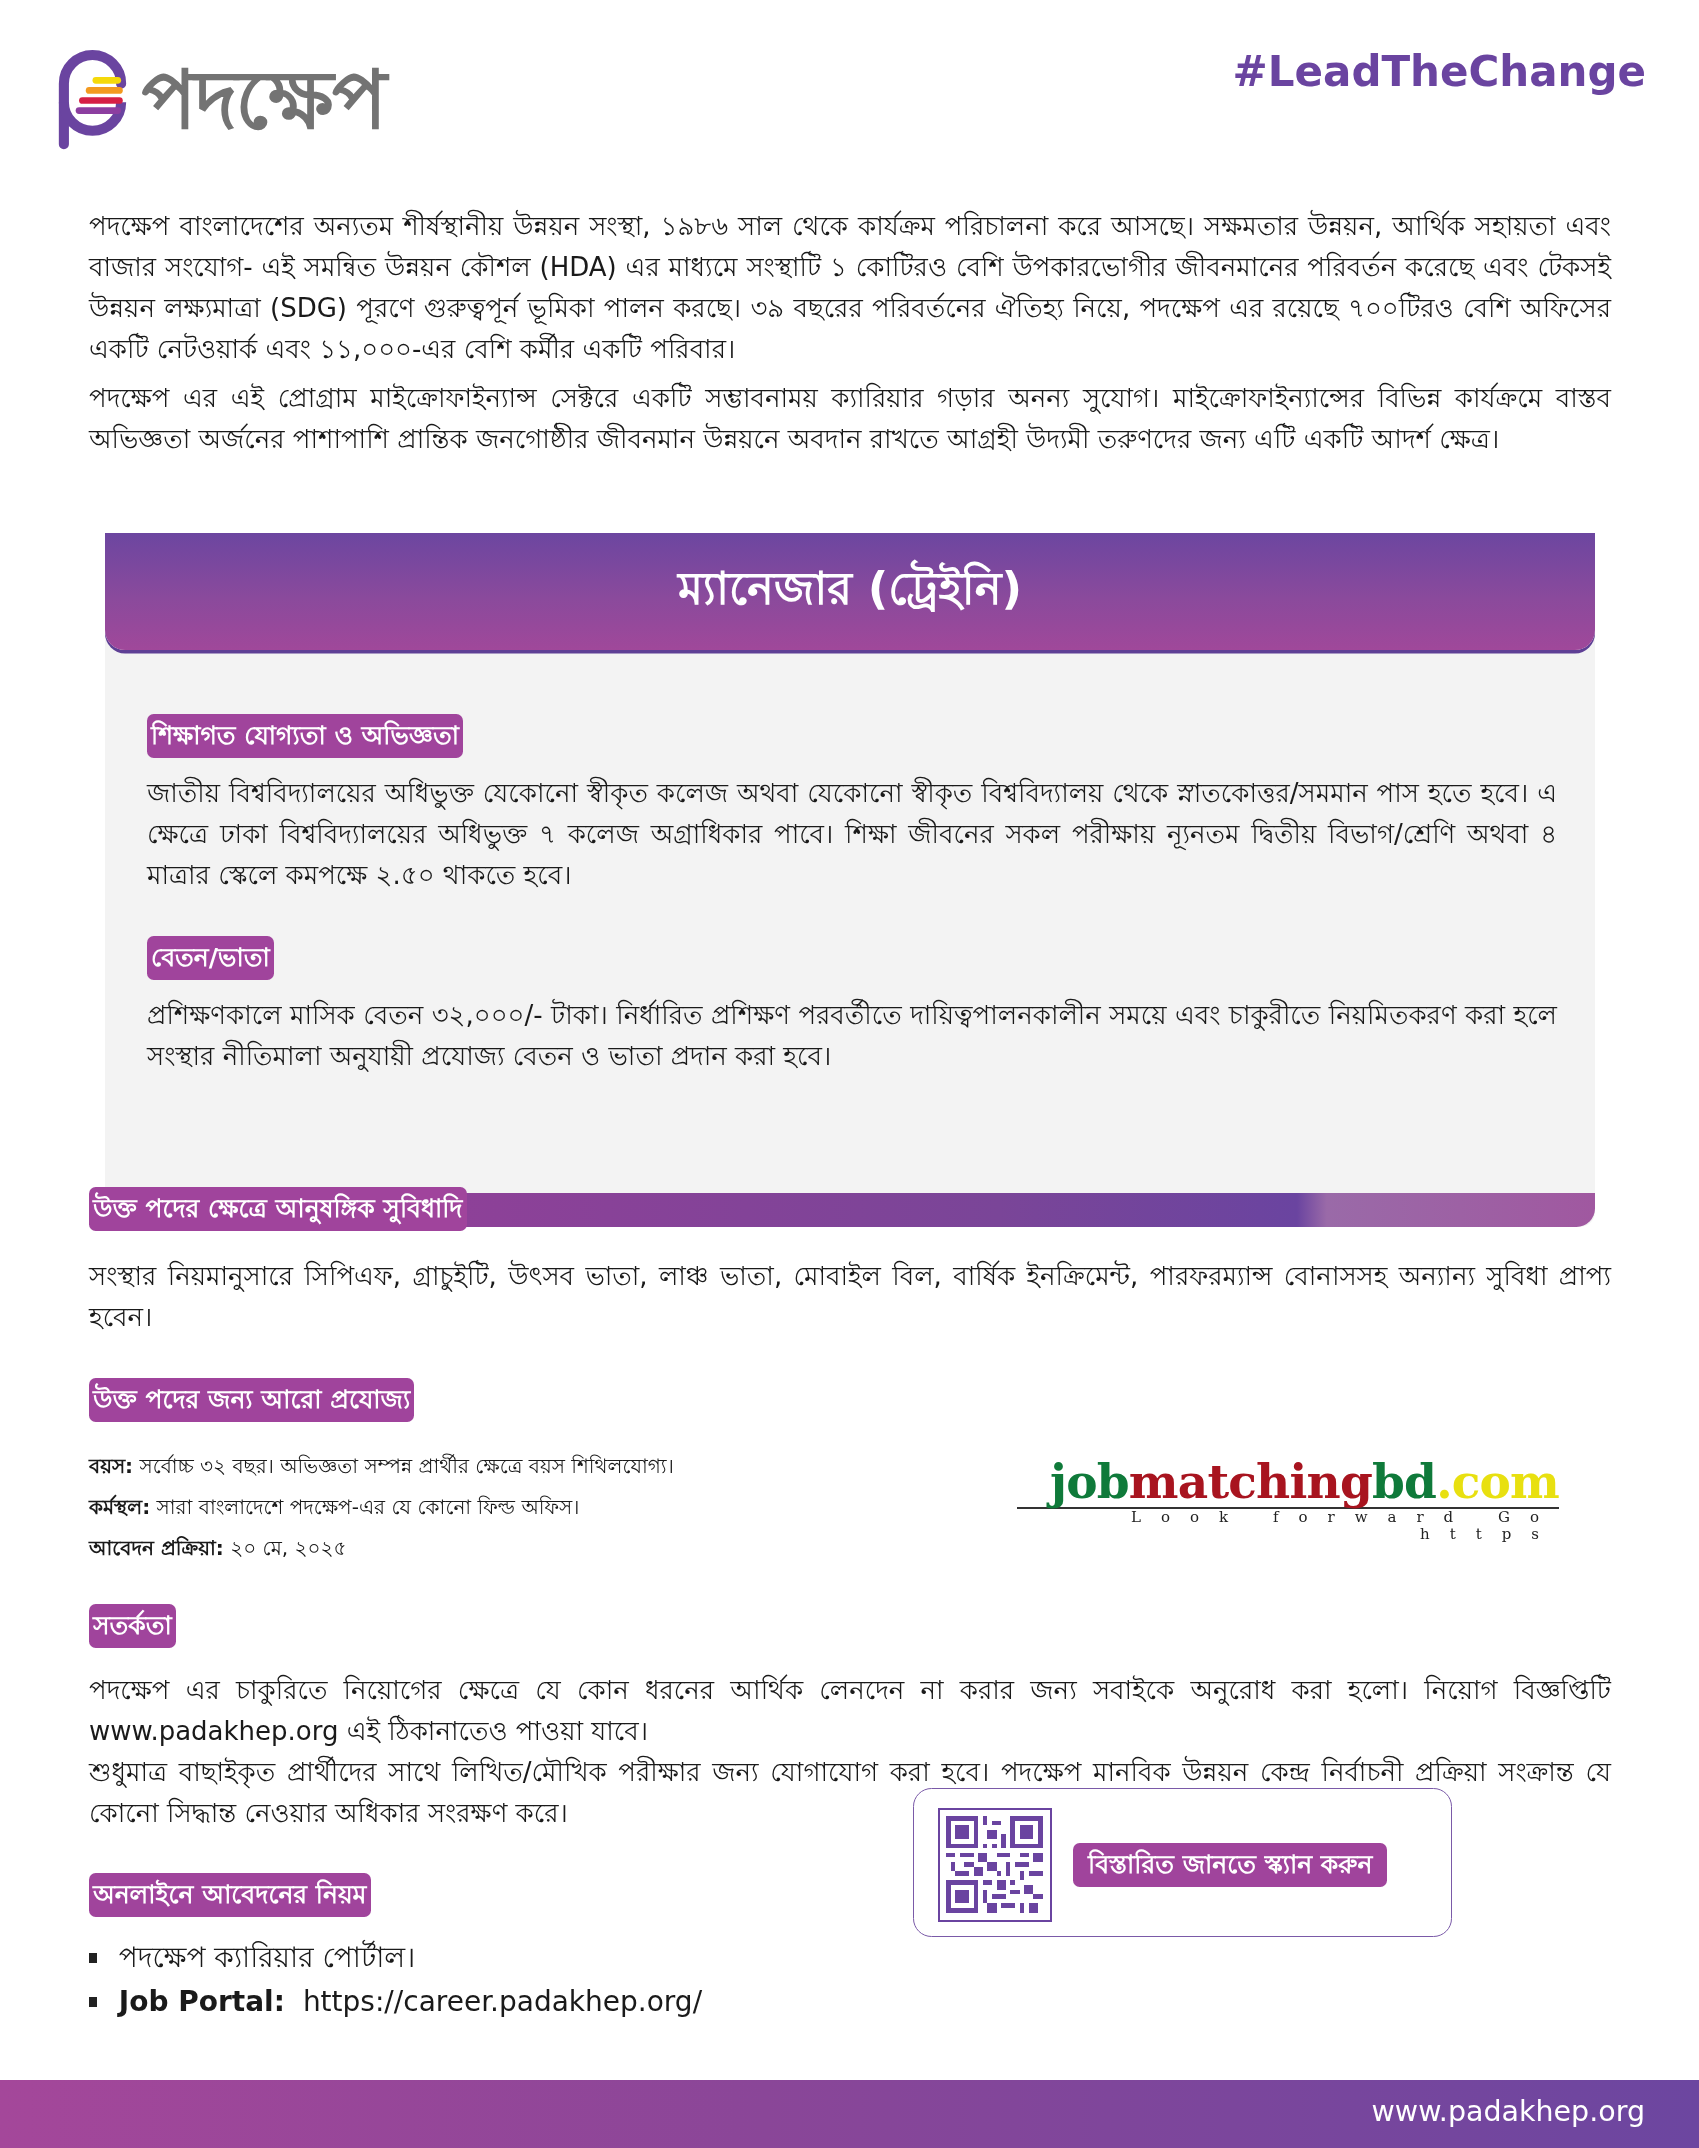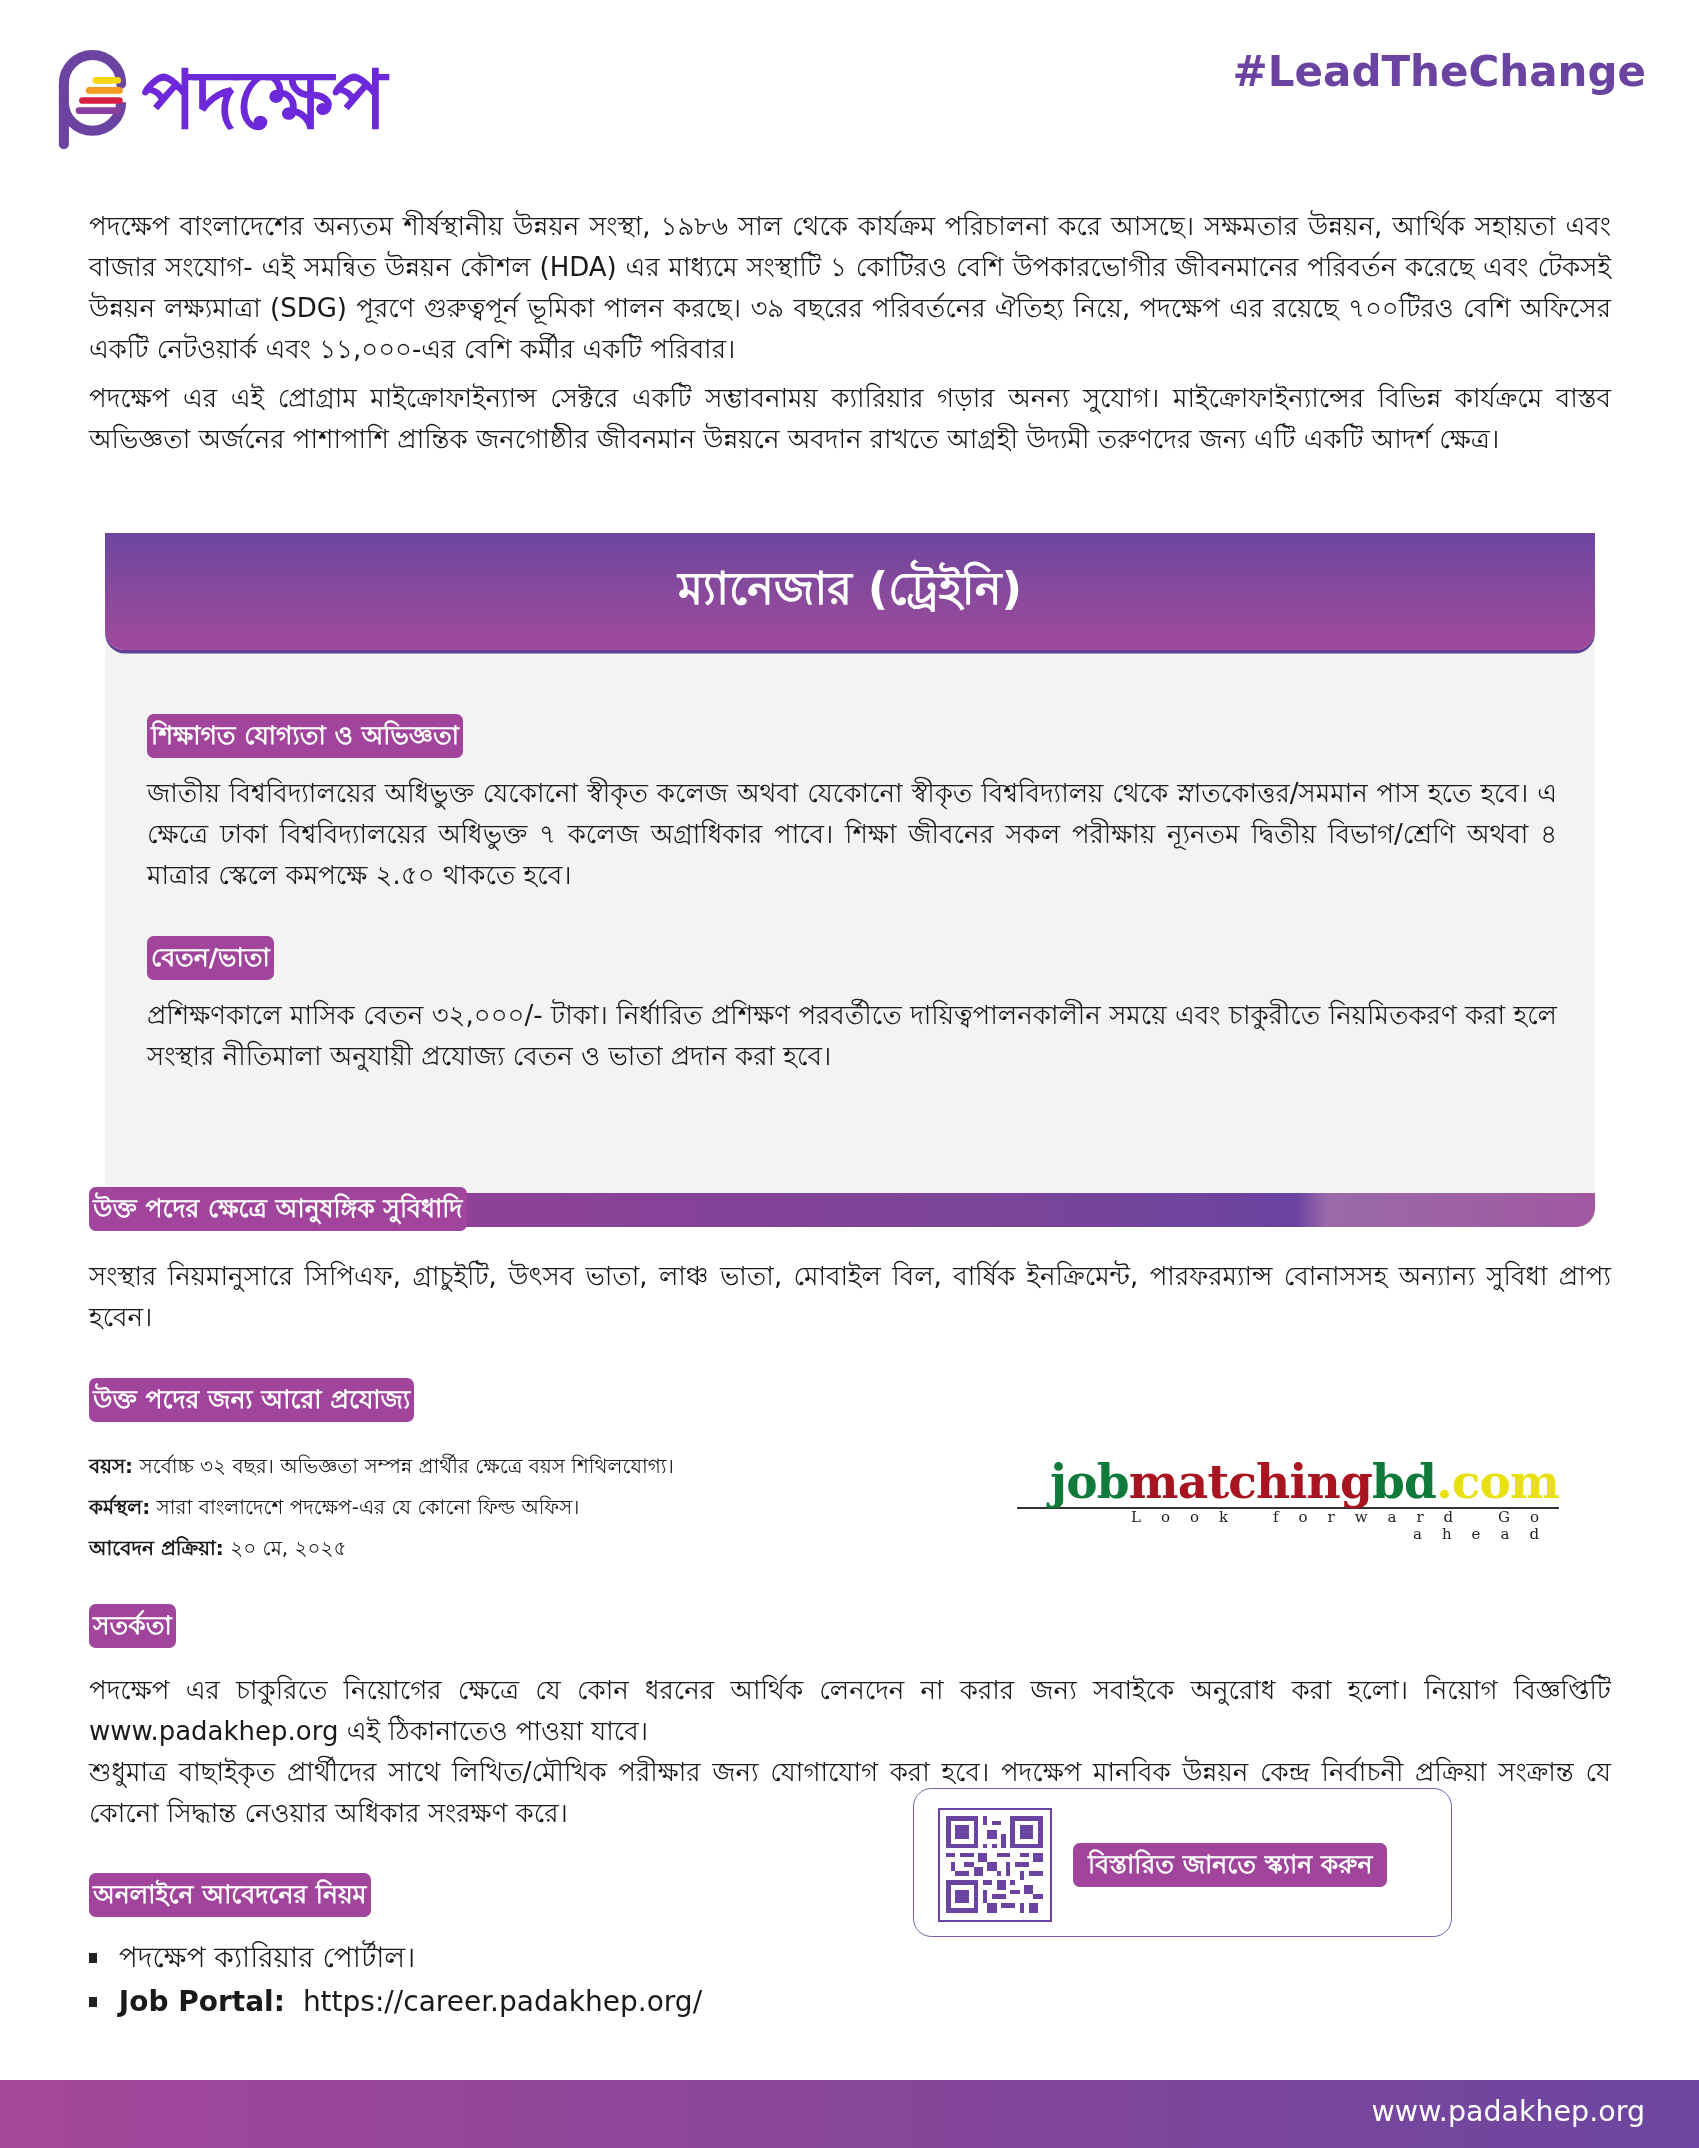--- a/index.html
+++ b/index.html
@@ -2,21 +2,21 @@
 <html style="font-size:13.4px"><head>
 <meta charset="utf-8">
 <style>
   * { box-sizing: border-box; margin: 0; padding: 0; }
   html, body { width: 1700px; height: 2148px; background: #ffffff; overflow: hidden; }
   body { position: relative; font-family: "DejaVu Sans", "Liberation Sans", sans-serif; color: #1a1a1a; }
 
   .header { position: absolute; left: 0; top: 0; width: 1700px; height: 168px; }
   .logo { position: absolute; left: 52px; top: 50px; display: flex; align-items: center; }
   .logo-mark { width: 81px; height: 101px; position: relative; }
-  .logo-text { font-size: 81px; font-weight: bold; color: #6d28d9; margin-left: 8.4px; line-height: 1; letter-spacing: -1.7px; }
+  .logo-text { font-size: 81px; font-weight: bold; color: #737373; margin-left: 8.4px; line-height: 1; letter-spacing: -1.7px; }
   .hashtag { position: absolute; right: 54px; top: 47px; font-size: 42px; font-weight: bold; color: #6a44a0; font-family: "DejaVu Sans", sans-serif; text-align: right; }
 
   .intro { position: absolute; left: 89px; top: 206px; width: 1522px; font-size: 26px; line-height: 41px; text-align: justify; }
   .intro p + p { margin-top: 8.4px; }
 
   .job-card { position: absolute; left: 105px; top: 533px; width: 1490px; height: 694px; background: #f3f3f3; border-radius: 0 0 15px 15px; }
   .job-title-bar { position: absolute; left: 0; top: 0; width: 100%; height: 117px;
     background: linear-gradient(180deg, #6c46a0 0%, #8a4a9c 55%, #a0489a 100%);
     border-radius: 0 0 20px 20px; display: flex; align-items: center; justify-content: center;
     box-shadow: 0 3.4px 0 #5e3f95; }
@@ -128,21 +128,21 @@
       <span class="kv-key">আবেদন প্রক্রিয়া:</span><span> ২০ মে, ২০২৫</span>
     </div>
   </div>
 </div>
 
 <div class="jm-logo">
   <div class="jm-main">
     <span class="jm-green">job</span><span class="jm-red">matching</span><span class="jm-green">bd</span><span class="jm-yellow">.com</span>
   </div>
   <div class="jm-rule"></div>
-  <div class="jm-tag">Look forward Go ahead</div>
+  <div class="jm-tag">Look forward Go https</div>
 </div>
 
 <div class="sec-warning">
   <span class="tag">সতর্কতা</span>
   <div class="body-text">
     <p><span>পদক্ষেপ এর চাকুরিতে নিয়োগের ক্ষেত্রে যে কোন ধরনের আর্থিক লেনদেন না করার জন্য সবাইকে অনুরোধ করা হলো। নিয়োগ বিজ্ঞপ্তিটি</span>
       <span class="link-en">www.padakhep.org</span><span> এই ঠিকানাতেও পাওয়া যাবে।</span></p>
     <p>শুধুমাত্র বাছাইকৃত প্রার্থীদের সাথে লিখিত/মৌখিক পরীক্ষার জন্য যোগাযোগ করা হবে। পদক্ষেপ মানবিক উন্নয়ন কেন্দ্র নির্বাচনী প্রক্রিয়া সংক্রান্ত যে কোনো সিদ্ধান্ত নেওয়ার অধিকার সংরক্ষণ করে।</p>
   </div>
 </div>

